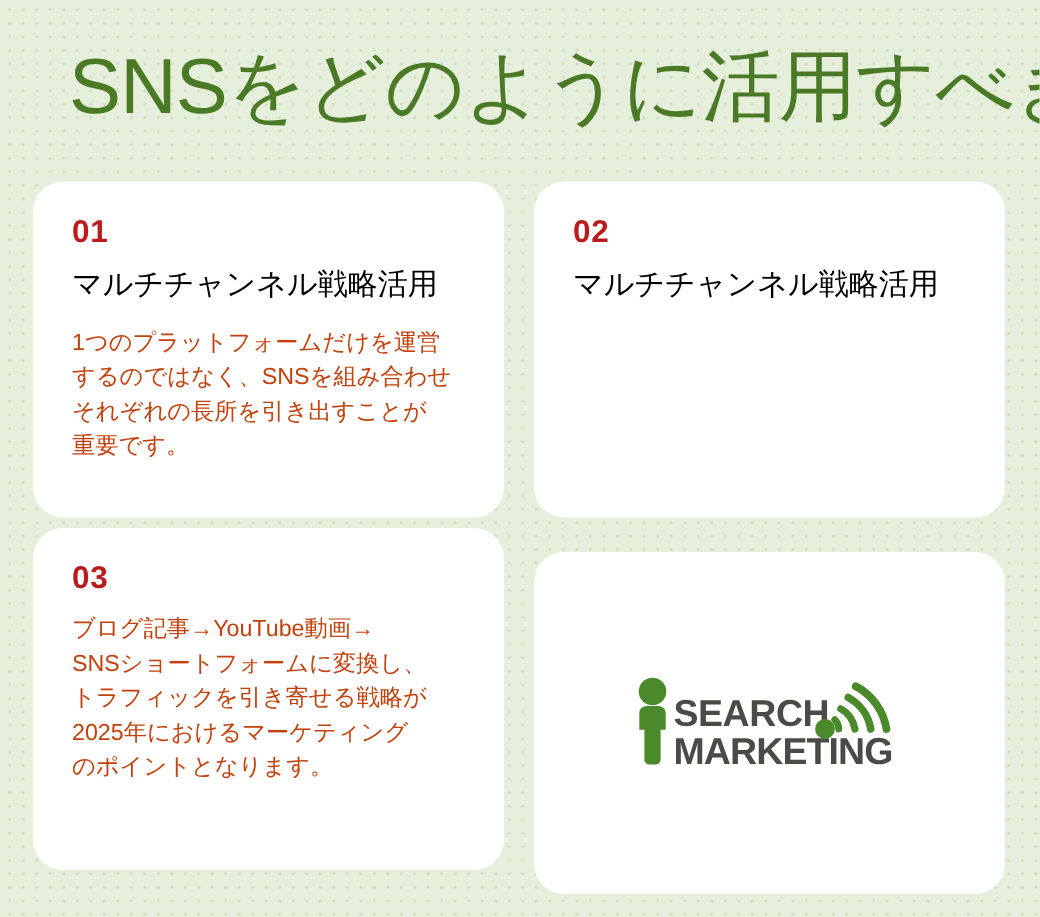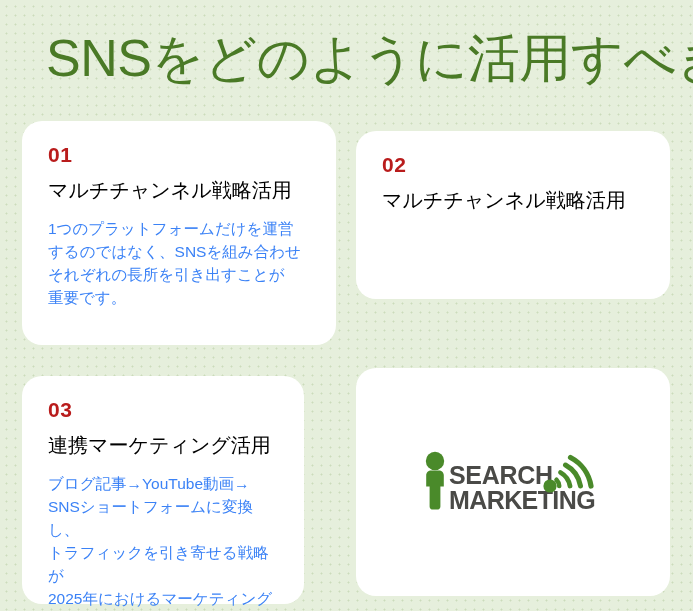--- a/index.html
+++ b/index.html
@@ -39,22 +39,22 @@
   }
 
   
   .card {
     position: absolute;
     background: #ffffff;
     border-radius: 20px;
     box-sizing: border-box;
   }
   .card-1 { left: 22px;  top: 121px; width: 314px; height: 224px; }
-  .card-2 { left: 356px; top: 131px; width: 314px; height: 168px; }
-  .card-3 { left: 22px;  top: 376px; width: 282px; height: 228px; }
+  .card-2 { left: 356px; top: 121px; width: 314px; height: 224px; }
+  .card-3 { left: 22px;  top: 352px; width: 314px; height: 228px; }
   .card-4 { left: 356px; top: 368px; width: 314px; height: 228px; }
 
   .card-inner {
     padding: 22px 26px 0 26px;
   }
 
   .card-number {
     font-size: 21px;
     font-weight: bold;
     color: #b91c1c;
@@ -68,21 +68,21 @@
     font-weight: 400;
     color: #000000;
     line-height: 26px;
     margin: 0 0 14px 0;
     white-space: nowrap;
   }
 
   .card-body {
     font-size: 15.5px;
     font-weight: 400;
-    color: #3b82f6;
+    color: #c2410c;
     line-height: 23px;
     margin: 0;
     white-space: pre-line;
   }
 
   
   .logo-wrap {
     position: absolute;
     left: 0;
     top: 0;
@@ -120,21 +120,20 @@
   <div class="card card-2">
     <div class="card-inner">
       <div class="card-number">02</div>
       <div class="card-heading">マルチチャンネル戦略活用</div>
     </div>
   </div>
 
   <div class="card card-3">
     <div class="card-inner">
       <div class="card-number">03</div>
-      <div class="card-heading">連携マーケティング活用</div>
       <div class="card-body">ブログ記事→YouTube動画→
 SNSショートフォームに変換し、
 トラフィックを引き寄せる戦略が
 2025年におけるマーケティング
 のポイントとなります。</div>
     </div>
   </div>
 
   <div class="card card-4">
     <div class="logo-wrap">

